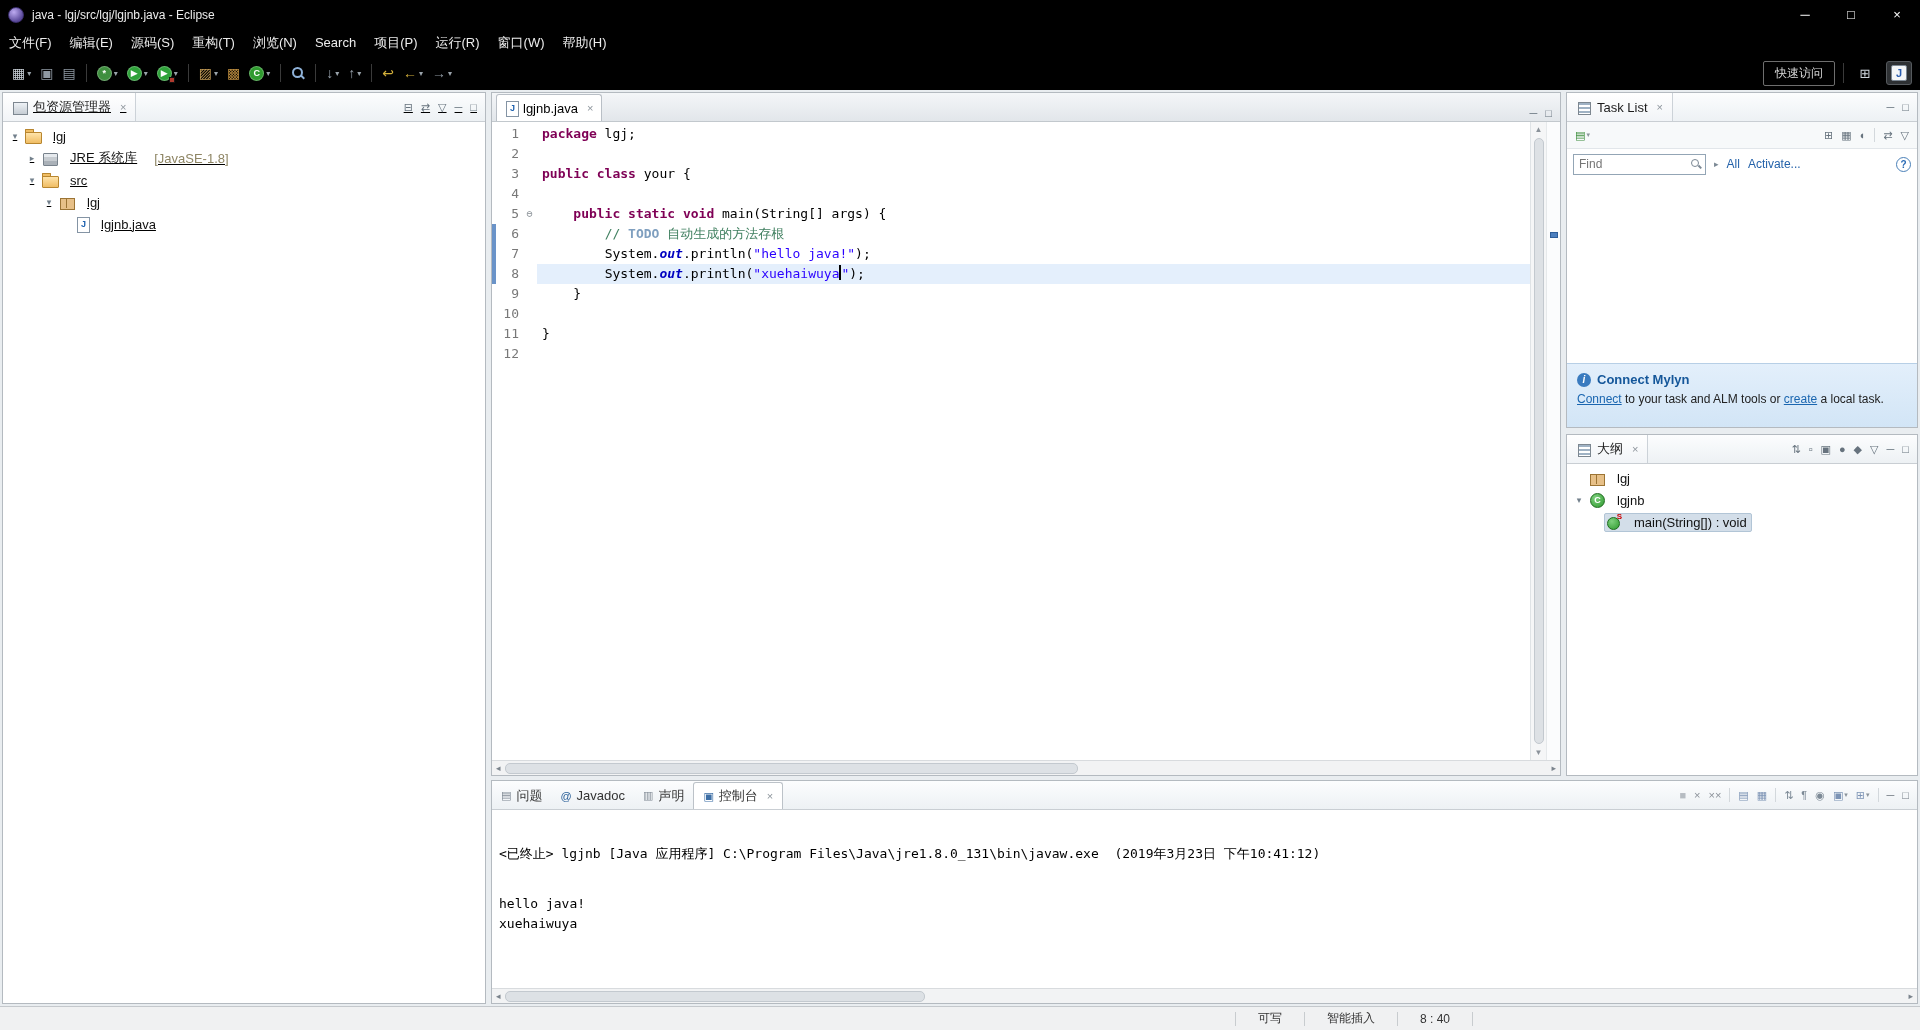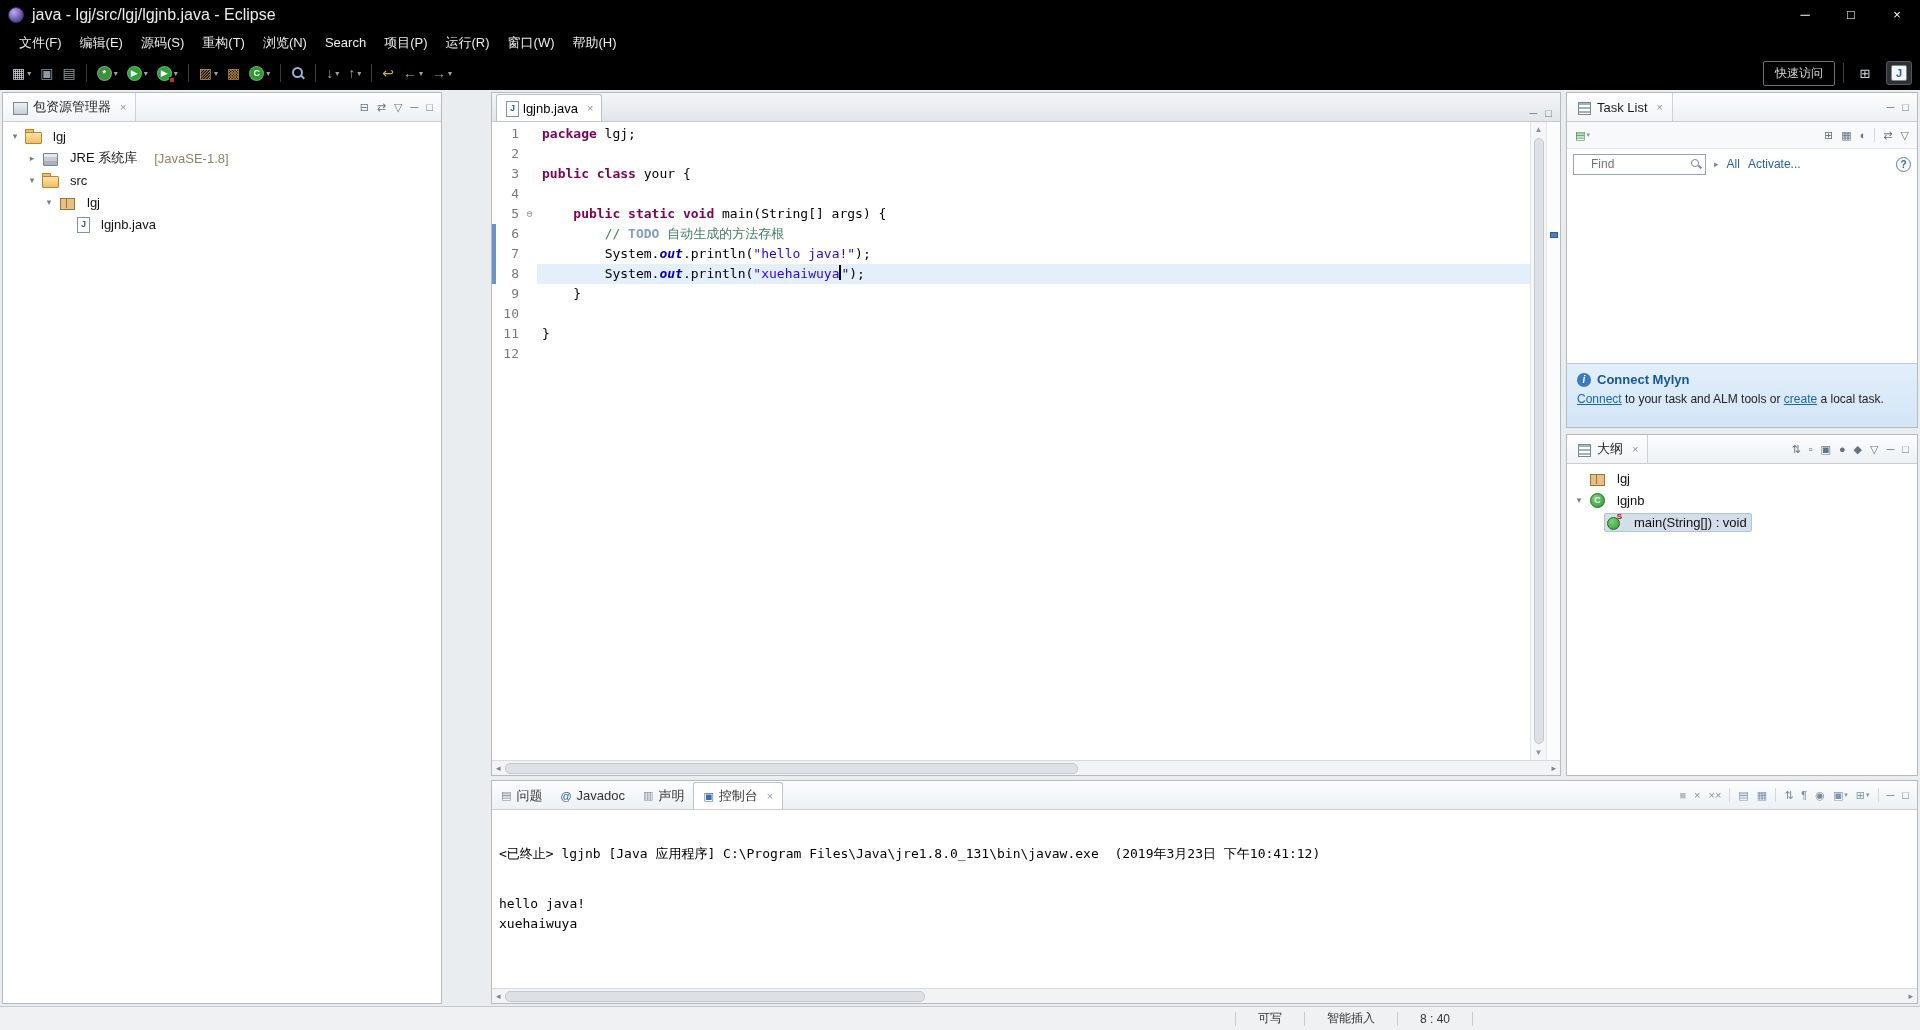--- a/index.html
+++ b/index.html
@@ -4,24 +4,24 @@
 <style>
   *{margin:0;padding:0;box-sizing:border-box;}
   html,body{width:1920px;height:1030px;overflow:hidden;background:#e9edf0;
     font-family:"Liberation Sans","DejaVu Sans",sans-serif;}
   .window{position:relative;width:1920px;height:1030px;display:flex;flex-direction:column;}
 
   
   .titlebar{height:29px;background:#000;display:flex;align-items:center;flex:none;}
   .appicon{width:16px;height:16px;margin:0 8px;border-radius:50%;
     background:radial-gradient(circle at 35% 30%,#bcaaf0,#5b4a9b 70%);border:1px solid #3c2f6e;}
-  .wtitle{font-size:16px;color:#ececec;}
+  .wtitle{font-size:12px;color:#ececec;}
   .wcontrols{margin-left:auto;display:flex;height:100%;}
   .wctl{width:46px;display:flex;align-items:center;justify-content:center;color:#fff;font-size:13px;}
-  .menubar{height:27px;background:#000;display:flex;align-items:center;padding-left:10px;flex:none;}
+  .menubar{height:27px;background:#000;display:flex;align-items:center;padding-left:0;flex:none;}
   .menu-item{color:#ececec;font-size:13px;padding:4px 9px;white-space:nowrap;}
   .toolbar{height:34px;background:#000;display:flex;align-items:center;padding:0 8px;flex:none;}
   .tb-left{display:flex;align-items:center;gap:1px;}
   .tbtn{height:24px;display:flex;align-items:center;padding:0 4px;border-radius:3px;}
   .tb-glyph{font-size:14px;line-height:1;}
   .tb-circle{width:15px;height:15px;border-radius:50%;display:inline-flex;align-items:center;justify-content:center;
     color:#fff;font-size:9px;font-weight:bold;border:1px solid rgba(255,255,255,.25);}
   .tb-cwrap{position:relative;display:inline-flex;}
   .tb-badge{position:absolute;right:-3px;bottom:-2px;width:6px;height:6px;border:1px solid #111;}
   .tb-dd{color:#9aa3ab;font-size:8px;margin-left:2px;}
@@ -33,21 +33,21 @@
   .qa-box{border:1px solid #6e6e6e;color:#d9d9d9;font-size:12px;padding:3px 11px;border-radius:2px;}
   .tb-vsep{width:1px;height:20px;background:#3a3a3a;}
   .persp{width:26px;height:24px;display:flex;align-items:center;justify-content:center;border-radius:3px;color:#cfd6dd;font-size:13px;}
   .persp.active{background:#2e3134;border:1px solid #55595d;}
   .pj{width:16px;height:16px;background:#f4f6f8;border:1px solid #7c8894;color:#2a5db0;
     font-weight:bold;font-size:11px;line-height:14px;text-align:center;border-radius:2px;}
 
   
   .main{flex:1;position:relative;background:#e9edf0;}
   .panel{position:absolute;background:#fff;border:1px solid #b4bac0;display:flex;flex-direction:column;overflow:hidden;}
-  #pkg-panel{left:2px;top:2px;width:440px;bottom:2px;}
+  #pkg-panel{left:2px;top:2px;width:484px;bottom:2px;text-decoration:underline;}
   #editor-panel{left:491px;top:2px;width:1070px;height:684px;}
   #tasklist-panel{left:1566px;top:2px;right:2px;height:336px;}
   #outline-panel{left:1566px;top:344px;right:2px;height:342px;}
   #console-panel{left:491px;top:690px;right:2px;bottom:2px;}
 
   .vhead{height:29px;background:linear-gradient(#fcfdfe,#edf1f4);border-bottom:1px solid #c9ced3;
     display:flex;align-items:center;flex:none;}
   .vtab{height:100%;display:flex;align-items:center;gap:5px;padding:0 9px;font-size:13px;color:#1c1c1c;
     background:linear-gradient(#ffffff,#f1f4f7);border-right:1px solid #ccd2d8;}
   .tclose{color:#8d959c;font-size:11px;margin-left:4px;}
@@ -118,21 +118,21 @@
   .hscroll{height:15px;background:#f2f3f4;border-top:1px solid #d8dbde;display:flex;align-items:center;flex:none;}
   .hscroll .arr{font-size:9px;color:#7a838c;padding:0 4px;}
   .htrack{flex:1;height:11px;position:relative;}
   .hthumb{position:absolute;left:0;top:0;height:11px;width:55%;background:#dde1e5;border:1px solid #c3c9cf;border-radius:5px;}
 
   
   .tl-toolbar{height:27px;border-bottom:1px solid #e2e6ea;display:flex;align-items:center;padding:0 5px;flex:none;background:#f7f9fa;}
   .tl-group{display:flex;align-items:center;gap:2px;}
   .tl-spacer{flex:1;}
   .tl-find{height:30px;display:flex;align-items:center;gap:8px;padding:0 6px;flex:none;}
-  .find-box{display:flex;align-items:center;width:133px;height:21px;border:1px solid #93a5b5;background:#fff;padding:0 3px 0 17px;}
+  .find-box{display:flex;align-items:center;width:133px;height:21px;border:1px solid #93a5b5;background:#fff;padding:0 3px 0 5px;}
   .find-box input{border:none;outline:none;flex:1;min-width:0;font-size:12px;color:#444;font-family:"Liberation Sans",sans-serif;}
   .mag-sm{width:12px;height:12px;position:relative;flex:none;}
   .mag-sm::before{content:"";position:absolute;left:1px;top:1px;width:6px;height:6px;border:1px solid #7b8894;border-radius:50%;}
   .mag-sm::after{content:"";position:absolute;left:8px;top:8px;width:4px;height:1.5px;background:#7b8894;transform:rotate(45deg);}
   .chev{color:#7b8894;font-size:9px;}
   .tl-link{color:#2462aa;font-size:12px;text-decoration:none;cursor:pointer;}
   .help-circ{margin-left:auto;width:15px;height:15px;border-radius:50%;border:1px solid #4a80b8;color:#2a6bb5;
     font-size:10px;font-weight:bold;text-align:center;line-height:13px;}
   .tl-empty{flex:1;background:#fff;}
   .mylyn{flex:none;height:64px;background:linear-gradient(#e3effb,#d2e5f6);border-top:1px solid #b7cfe6;padding:8px 10px 0 10px;

